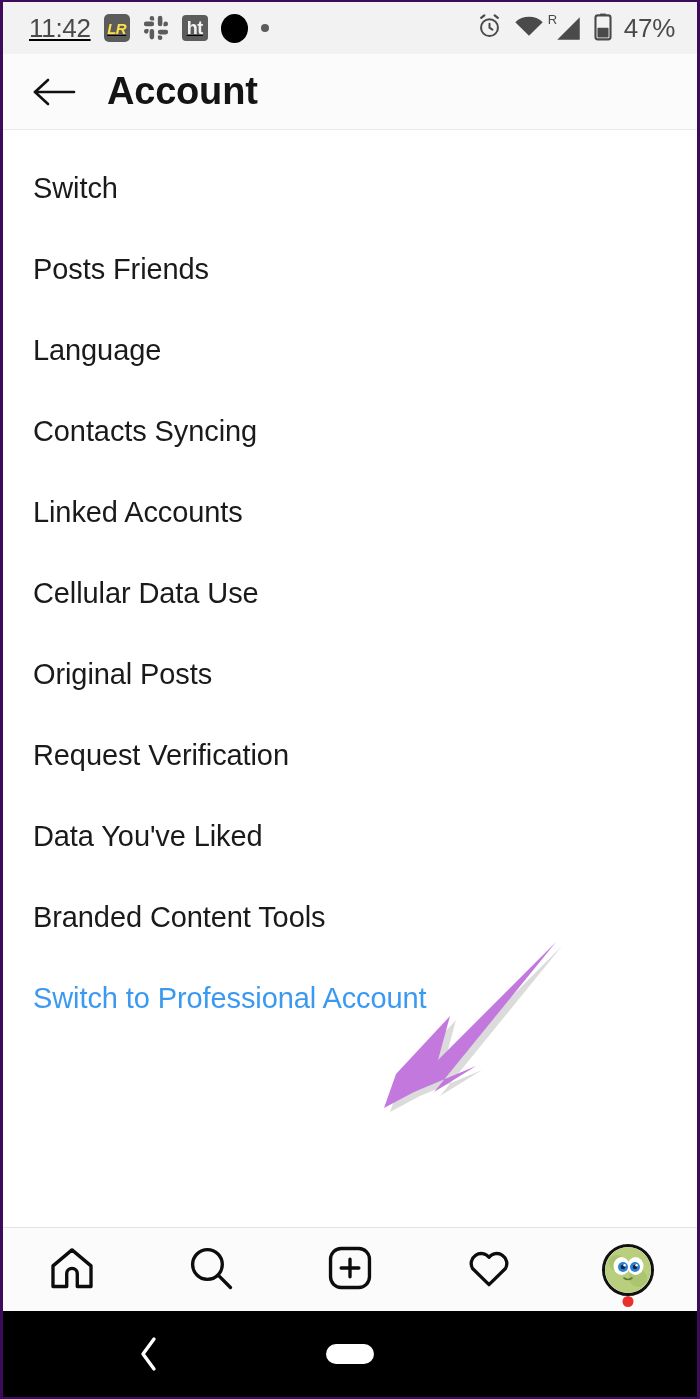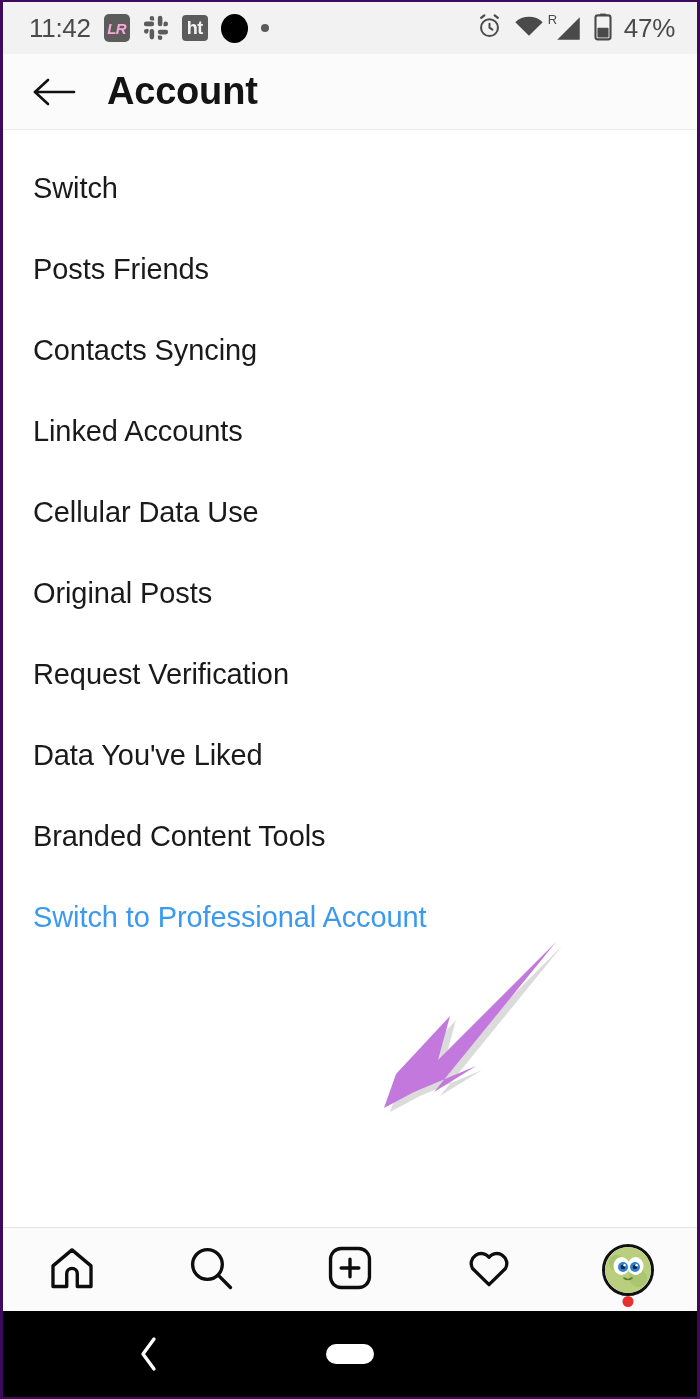--- a/index.html
+++ b/index.html
@@ -23,32 +23,32 @@
   }
 
   
   .statusbar {
     height:52px; flex:0 0 52px;
     background:#f2f2f2;
     display:flex; align-items:center;
     padding:0 22px 0 26px;
     position:relative;
   }
-  .sb-left { display:flex; align-items:center; gap:13px; }
+  .sb-left { display:flex; align-items:center; gap:13px;text-decoration:underline; }
   .sb-time {
     font-size:26px; color:#4a4a4a; letter-spacing:-0.3px;
     font-family:"Liberation Sans", sans-serif;
   }
   .sb-right {
     margin-left:auto; display:flex; align-items:center; gap:11px;
   }
   .sb-batt-pct { font-size:26px; color:#4a4a4a; letter-spacing:-0.3px; }
   .ic-lr {
     width:26px; height:28px; border-radius:5px; background:#5c5c5c;
-    color:#f9a8d4; font-size:15px; font-style:italic; font-weight:bold;
+    color:#fde047; font-size:15px; font-style:italic; font-weight:bold;
     display:flex; align-items:center; justify-content:center;
     letter-spacing:-0.5px;
   }
   .ic-ht {
     width:26px; height:26px; border-radius:4px; background:#5c5c5c;
     color:#f2f2f2; font-size:18px; font-weight:bold;
     display:flex; align-items:center; justify-content:center;
     letter-spacing:-0.5px;
   }
   .ic-black-circle { width:27px; height:29px; border-radius:50%; background:#000; }
@@ -203,20 +203,23 @@
     <span class="header-title">Account</span>
   </div>
 
   <div class="list">
 
     <div class="list-item">
       <span class="label">Switch</span>
     </div>
     <div class="list-item">
       <span class="label">Posts Friends</span>
+    </div>
+    <div class="list-item">
+      <span class="label">Language</span>
     </div>
     <div class="list-item">
       <span class="label">Contacts Syncing</span>
     </div>
     <div class="list-item">
       <span class="label">Linked Accounts</span>
     </div>
     <div class="list-item">
       <span class="label">Cellular Data Use</span>
     </div>

